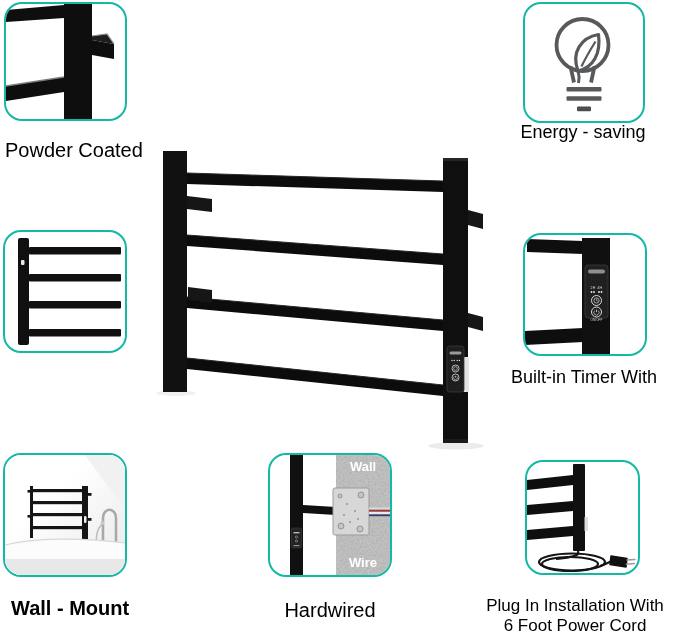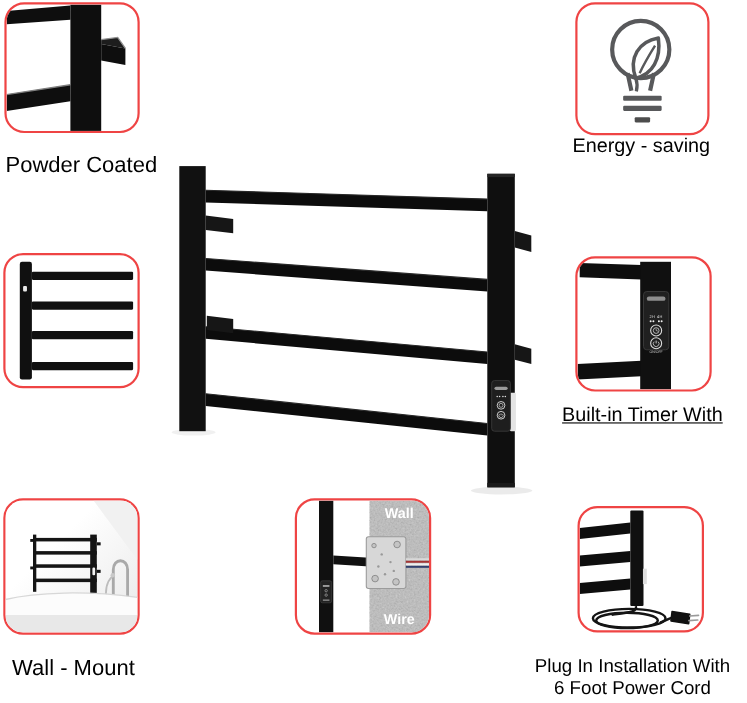--- a/index.html
+++ b/index.html
@@ -2,32 +2,32 @@
 <html><head>
 <meta charset="utf-8">
 <style>
   html,body{margin:0;padding:0;background:#ffffff;}
   .canvas{
     position:relative;width:679px;height:639px;background:#ffffff;
     font-family:"Liberation Sans", sans-serif;overflow:hidden;
   }
   .fbox{
     position:absolute;box-sizing:border-box;background:#ffffff;
-    border:2px solid #ef4444;border-radius:18px;overflow:hidden;
+    border:2px solid #14b8a6;border-radius:18px;overflow:hidden;
   }
   .fbox svg{display:block;width:100%;height:100%;}
   .label{
     position:absolute;color:#000000;font-size:20px;line-height:22px;white-space:nowrap;
   }
   .label.center{text-align:center;white-space:normal;}
   #lbl-energy{left:500px;top:122px;width:166px;font-size:18px;line-height:20px;}
   #lbl-powder{left:5px;top:139px;}
   #lbl-bars{left:4px;top:364px;}
-  #lbl-timer{left:498px;top:367px;width:172px;font-size:18px;line-height:21px;text-decoration:underline;}
-  #lbl-wallmount{left:11px;top:597px;}
+  #lbl-timer{left:498px;top:367px;width:172px;font-size:18px;line-height:21px;}
+  #lbl-wallmount{left:11px;top:597px;font-weight:bold;}
   #lbl-hardwired{left:268px;top:599px;width:124px;}
   #lbl-plug{left:469px;top:596px;width:212px;font-size:17px;line-height:20px;}
   #box-powder{left:4px;top:2px;width:123px;height:119px;}
   #box-energy{left:523px;top:2px;width:122px;height:121px;}
   #box-bars{left:3px;top:230px;width:124px;height:123px;}
   #box-timer{left:523px;top:233px;width:124px;height:123px;}
   #box-wallmount{left:3px;top:453px;width:124px;height:124px;}
   #box-hardwired{left:268px;top:453px;width:124px;height:124px;}
   #box-plug{left:525px;top:460px;width:115px;height:115px;}
   #main-product{position:absolute;left:150px;top:140px;width:340px;height:310px;}
@@ -227,18 +227,19 @@
   </svg>
 
   <div class="label" id="lbl-powder">Powder Coated</div>
   <div class="label center" id="lbl-energy">
     <div>Energy - saving</div>
   </div>
   <div class="label center" id="lbl-timer">
     <div>Built-in Timer With</div>
   </div>
   <div class="label" id="lbl-wallmount">Wall - Mount</div>
+  <div class="label center" id="lbl-hardwired">Hardwired</div>
   <div class="label center" id="lbl-plug">
     <div>Plug In Installation With</div>
     <div>6 Foot Power Cord</div>
   </div>
 
 </div>
 
 </body></html>

